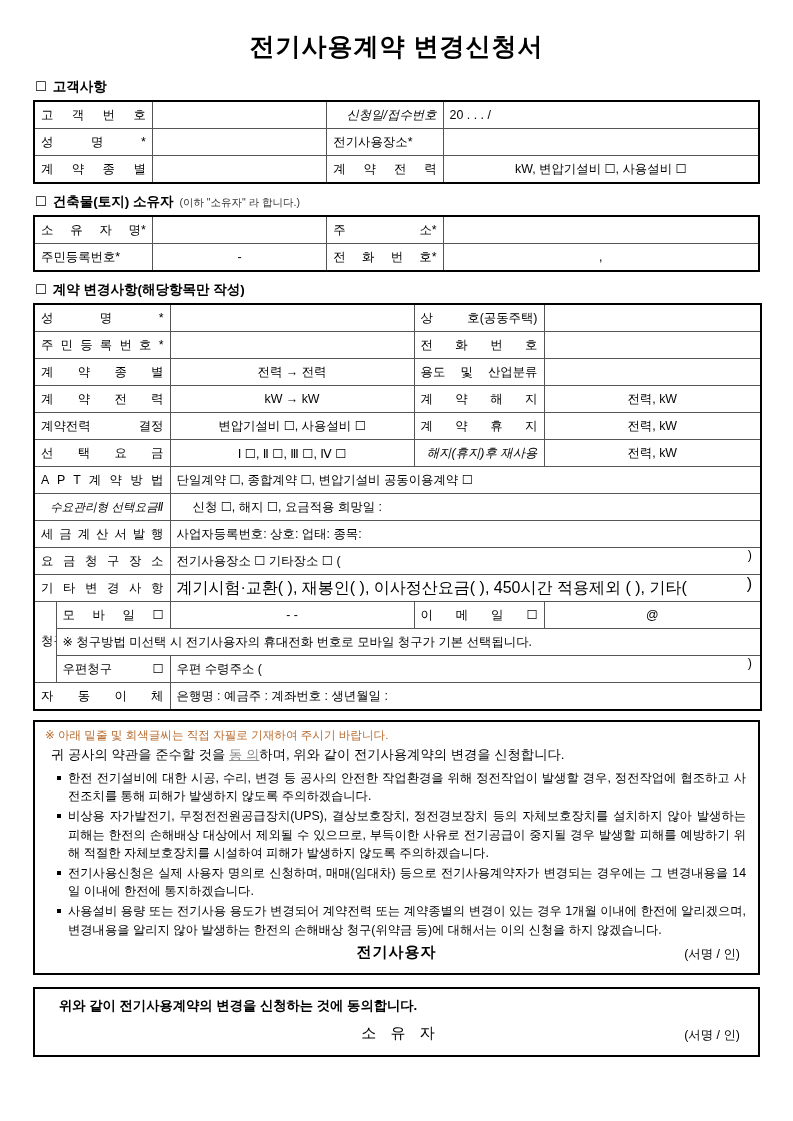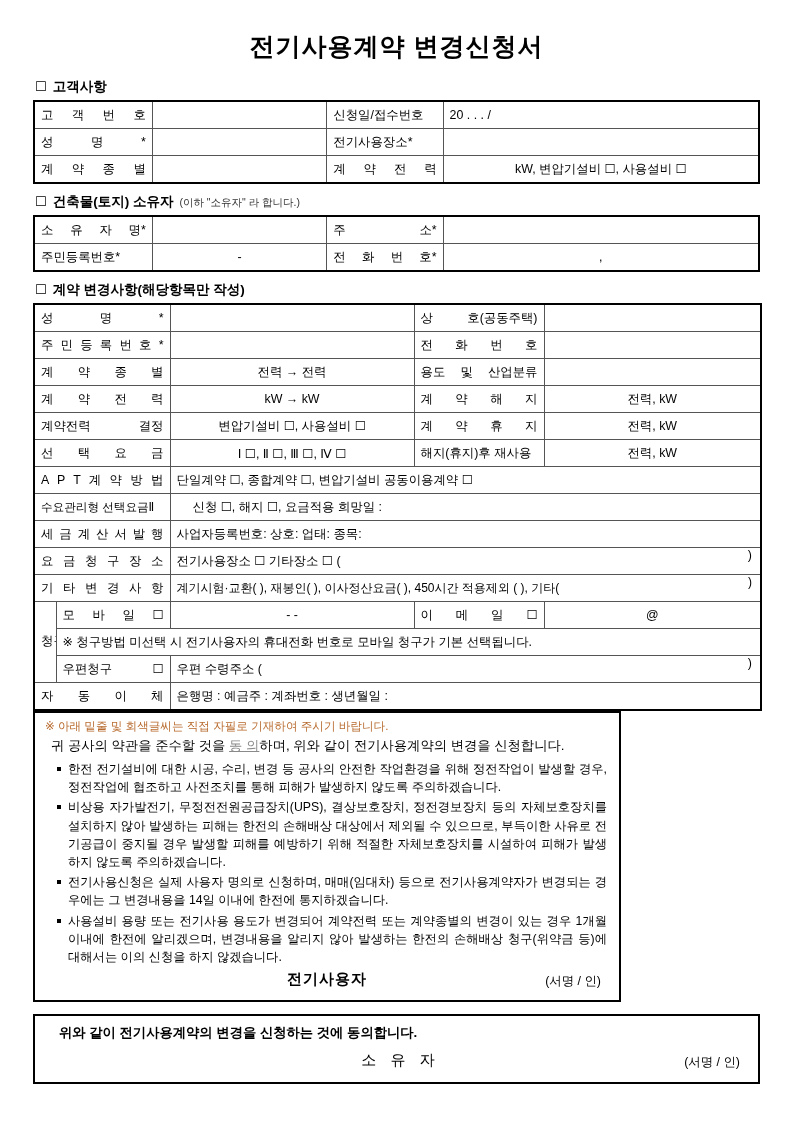--- a/index.html
+++ b/index.html
@@ -54,21 +54,22 @@
   td.lbl{
     background:#f2f2f2;
     font-weight:normal;
     text-align:justify;
     text-align-last:justify;
     letter-spacing:0;
     padding:0 9px;
   }
   td.lbl-c{
     background:#f2f2f2;
-    text-align:left;
+    text-align:right;
+    font-style:italic;
   }
   td.val{background:#fff;}
   .ctr{text-align:center;}
 
   
   td.vlbl{
     background:#f2f2f2;
     text-align:center;
     padding:0;
     font-size:12.4px;
@@ -79,22 +80,23 @@
 
   .note-row td{
     background:#f2f2f2;
     font-size:12px;
     padding-left:12px;
   }
 
   
   .agree-box{
     border:2px solid #000;
-    width:588px;
+    width:727px;
     box-sizing:border-box;
+    margin-top:9px;
     padding:6px 10px 8px 10px;
   }
   .warn{
     color:#b86b2e;
     font-size:11.6px;
     margin-bottom:3px;
   }
   .lead{
     font-size:13.3px;
     font-weight:normal;
@@ -315,21 +317,21 @@
       </tr>
       <tr>
         <td class="lbl" colspan="2">요 금 청 구 장 소</td>
         <td class="val" colspan="3" style="position:relative">
           <span>전기사용장소 ☐          기타장소  ☐ (</span>
           <span style="position:absolute;right:8px;top:0">)</span>
         </td>
       </tr>
       <tr>
         <td class="lbl" colspan="2">기 타  변 경 사 항</td>
-        <td class="val" colspan="3" style="position:relative;font-size:12px">
+        <td class="val" colspan="3" style="position:relative;font-size:16px">
           <span>계기시험·교환(    ), 재봉인(    ), 이사정산요금(    ), 450시간 적용제외 (    ), 기타(</span>
           <span style="position:absolute;right:8px;top:0">)</span>
         </td>
       </tr>
 
       <tr>
         <td class="vlbl" rowspan="3">청구방법</td>
         <td class="lbl">모 바 일  ☐</td>
         <td class="val ctr">-            -</td>
         <td class="lbl">이  메  일 ☐</td>

